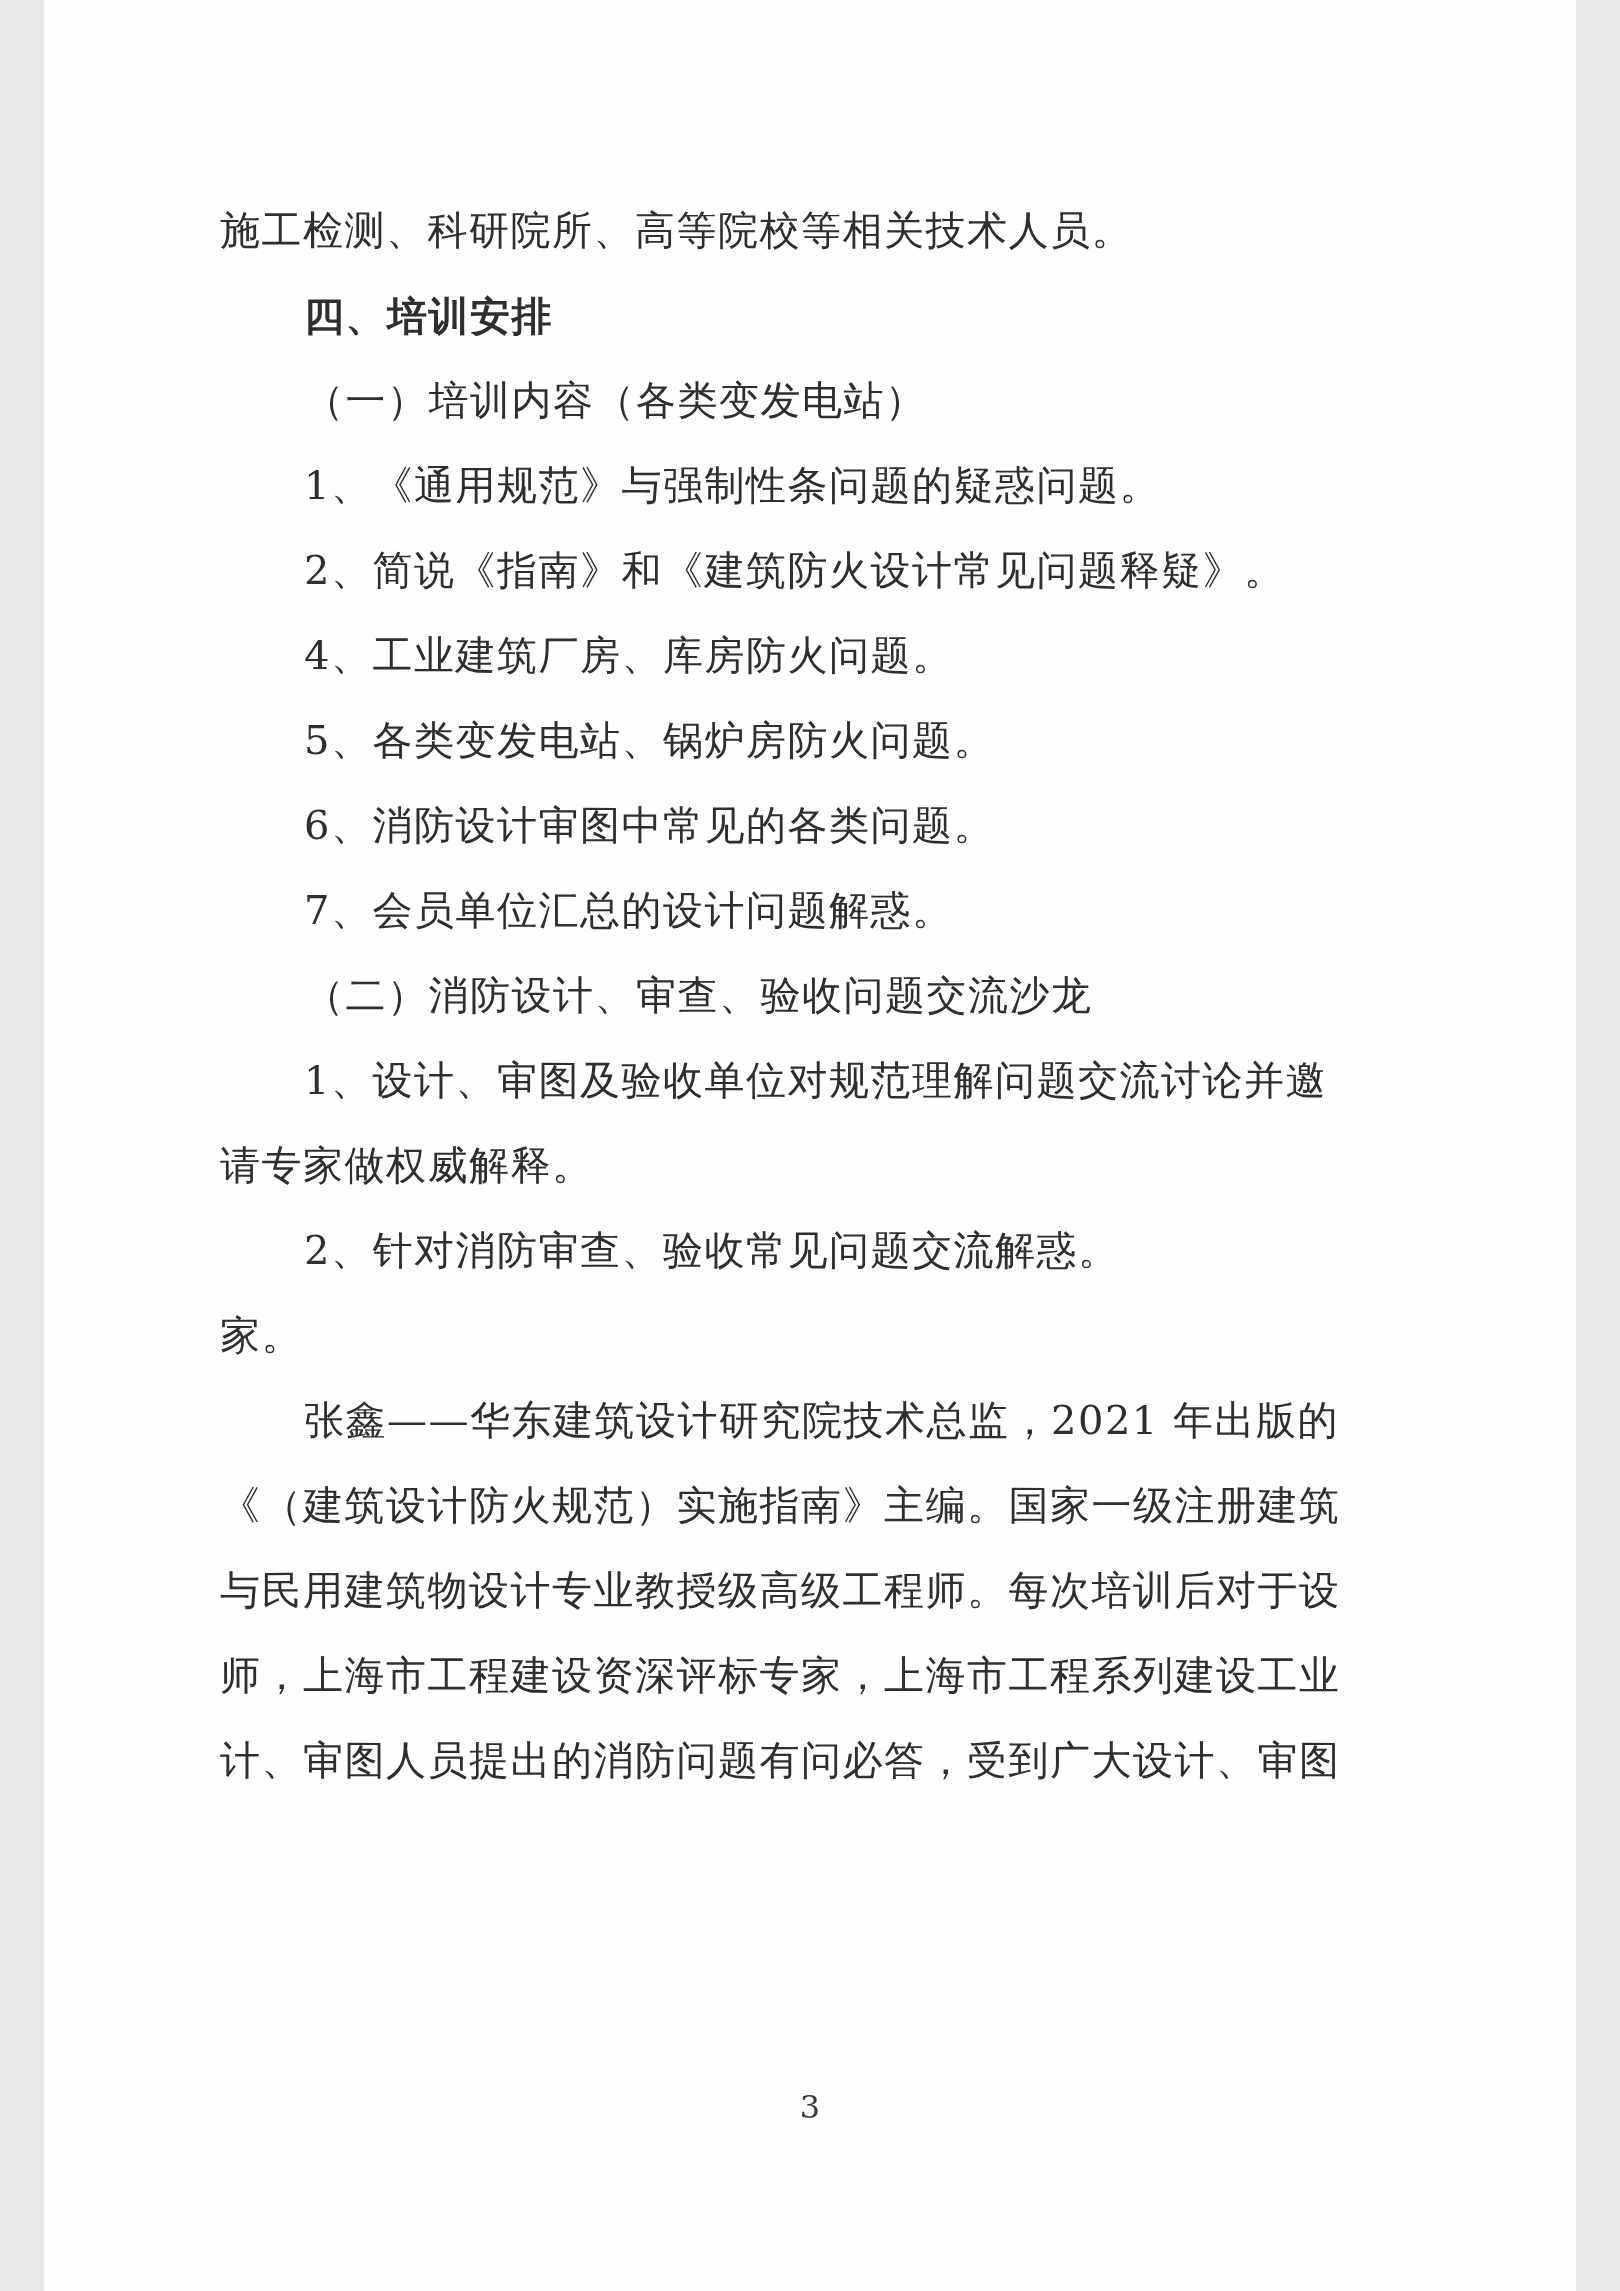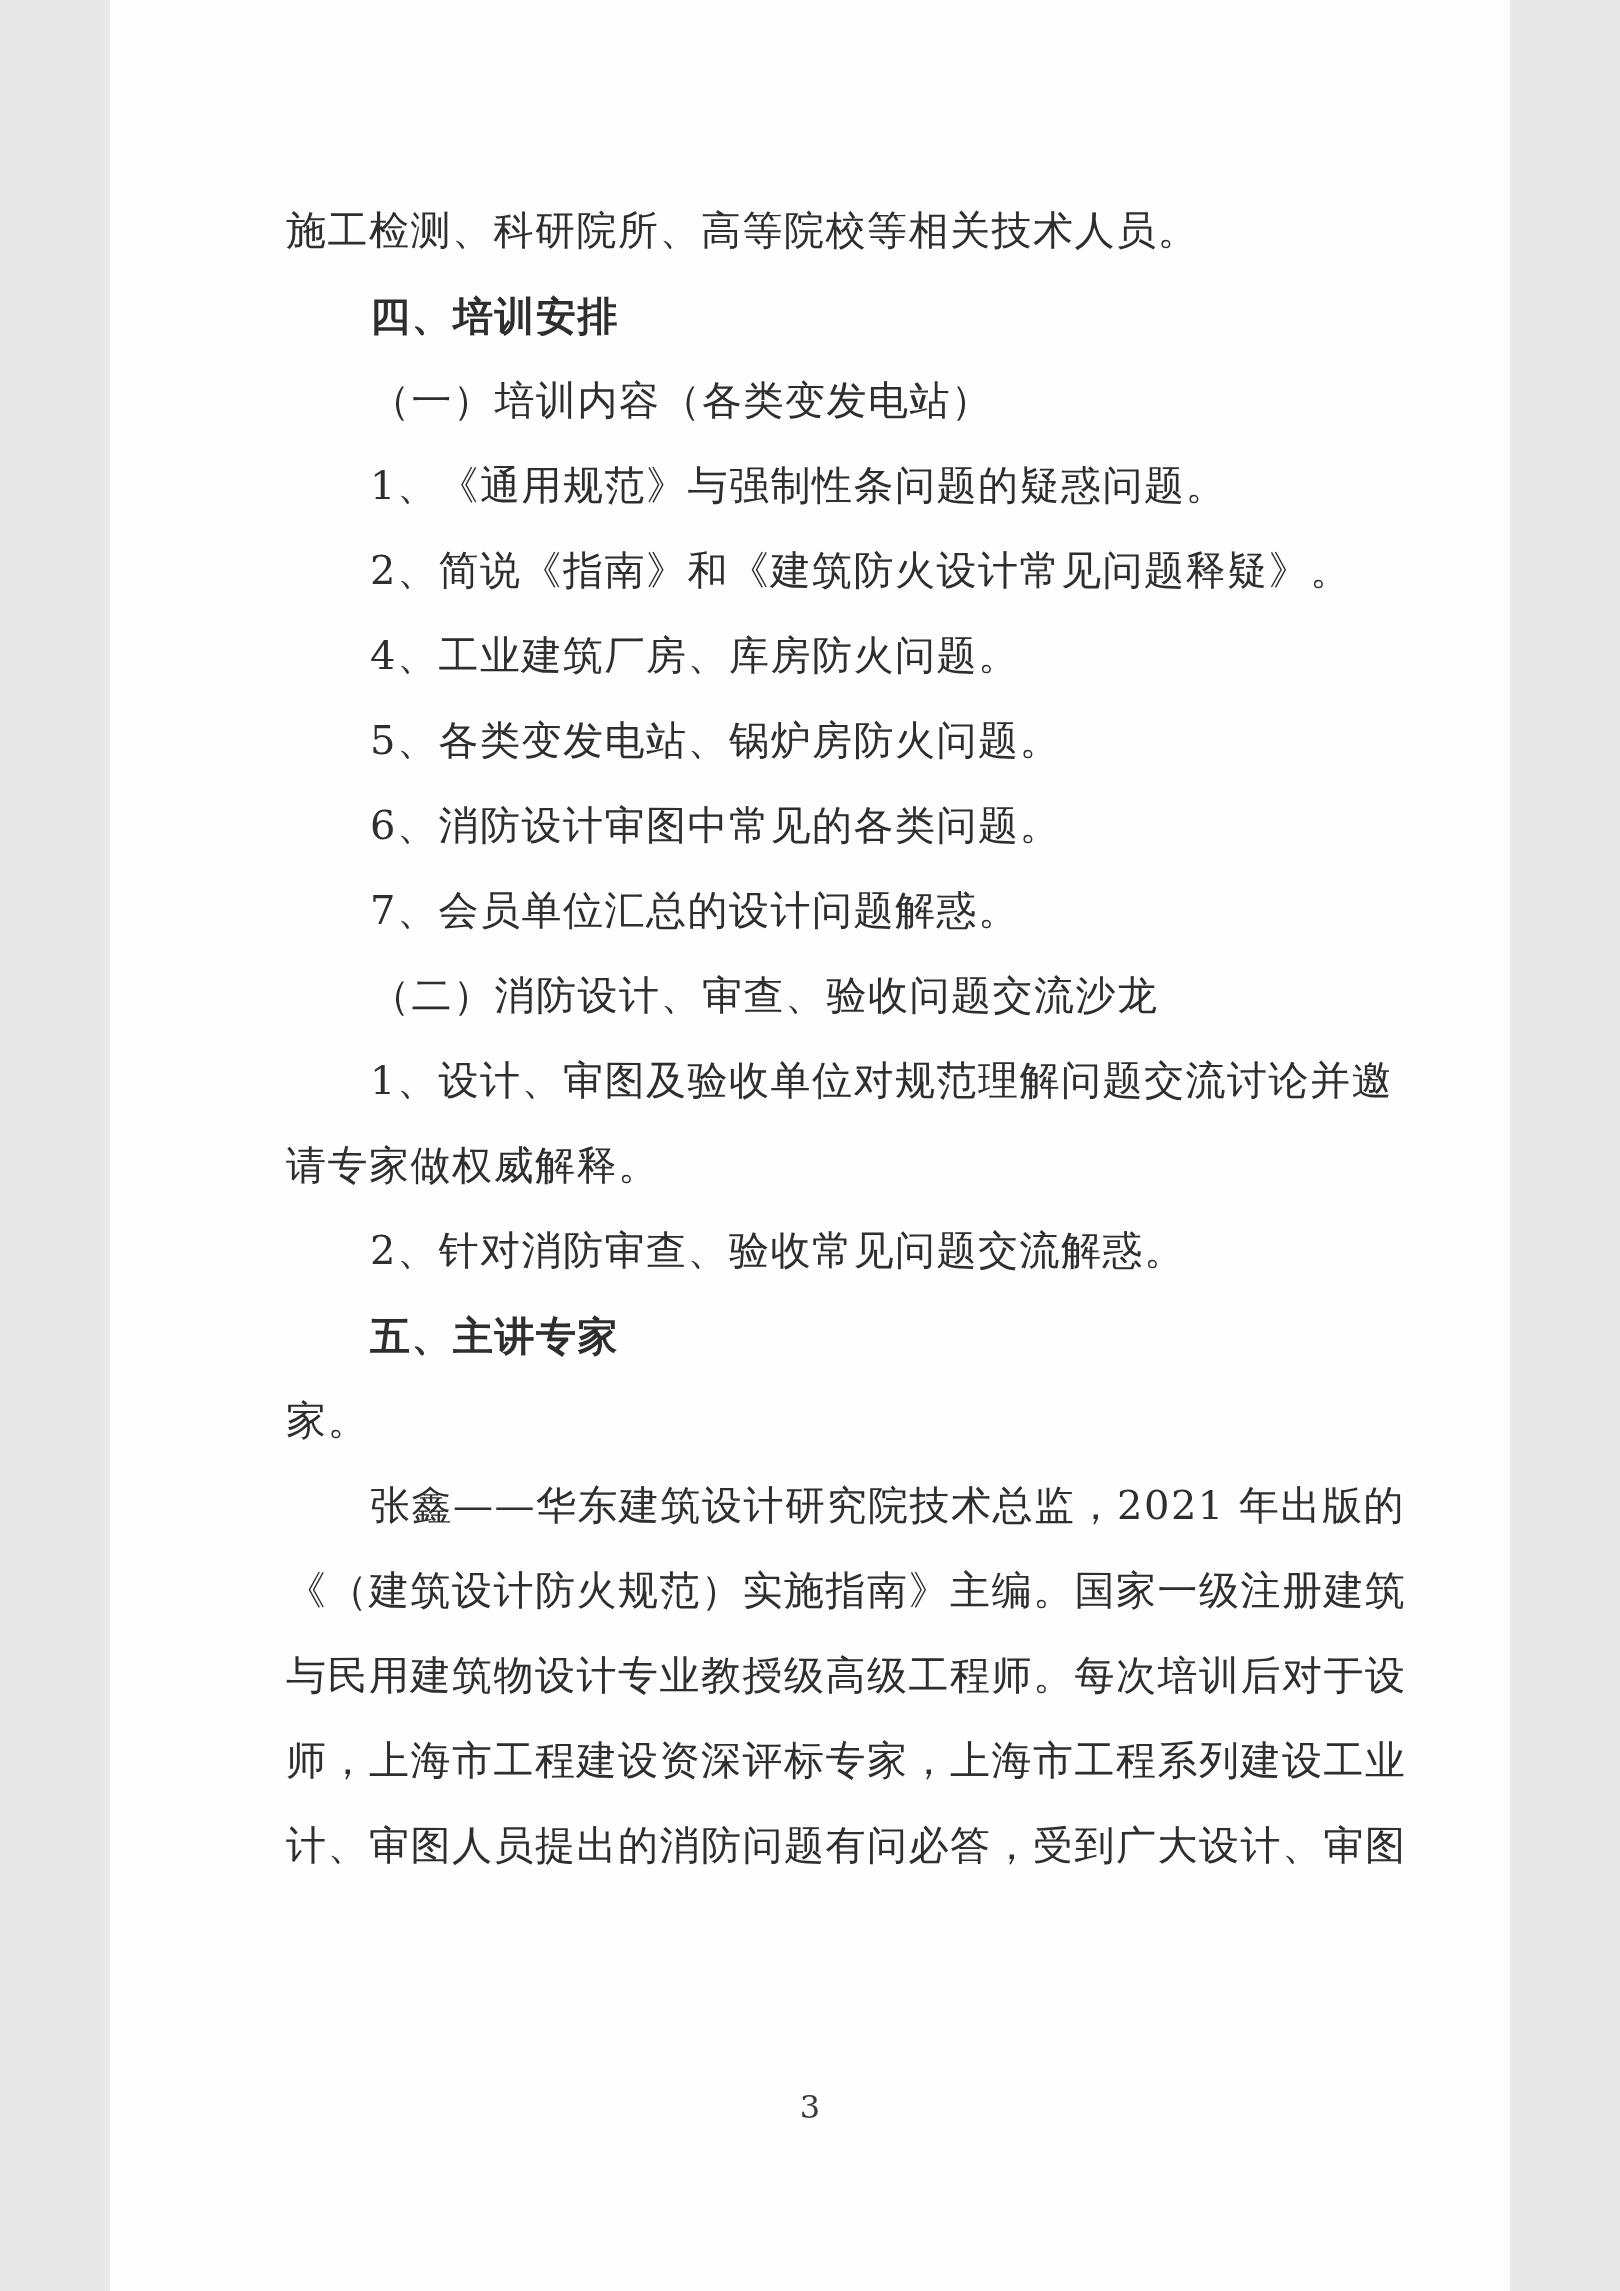--- a/index.html
+++ b/index.html
@@ -2,21 +2,21 @@
 <html><head>
 <meta charset="utf-8">
 <style>
   html, body {
     margin: 0;
     padding: 0;
     background: #e8e8e8;
   }
   .page {
     position: relative;
-    width: 1400px;
+    width: 1532px;
     height: 2292px;
     margin: 0 auto;
     background: #fefefe;
     color: #2e2e2e;
     font-family: "DejaVu Serif", "Liberation Serif", serif;
     overflow: hidden;
   }
   .content {
     position: absolute;
     top: 188px;
@@ -59,21 +59,20 @@
       <div class="line indent1">1、《通用规范》与强制性条问题的疑惑问题。</div>
       <div class="line indent1">2、简说《指南》和《建筑防火设计常见问题释疑》。</div>
       <div class="line indent1">4、工业建筑厂房、库房防火问题。</div>
       <div class="line indent1">5、各类变发电站、锅炉房防火问题。</div>
       <div class="line indent1">6、消防设计审图中常见的各类问题。</div>
       <div class="line indent1">7、会员单位汇总的设计问题解惑。</div>
       <div class="line indent1">（二）消防设计、审查、验收问题交流沙龙</div>
       <div class="line indent1">1、设计、审图及验收单位对规范理解问题交流讨论并邀</div>
       <div class="line">请专家做权威解释。</div>
       <div class="line indent1">2、针对消防审查、验收常见问题交流解惑。</div>
-      <div class="line indent1 heading">五、主讲专家</div>
       <div class="line">家。</div>
       <div class="line indent1">张鑫——华东建筑设计研究院技术总监，2021 年出版的</div>
       <div class="line">《（建筑设计防火规范）实施指南》主编。国家一级注册建筑</div>
       <div class="line">与民用建筑物设计专业教授级高级工程师。每次培训后对于设</div>
       <div class="line">师，上海市工程建设资深评标专家，上海市工程系列建设工业</div>
       <div class="line">计、审图人员提出的消防问题有问必答，受到广大设计、审图</div>
     </div>
   <div class="page-number">3</div>
 </div>
 

